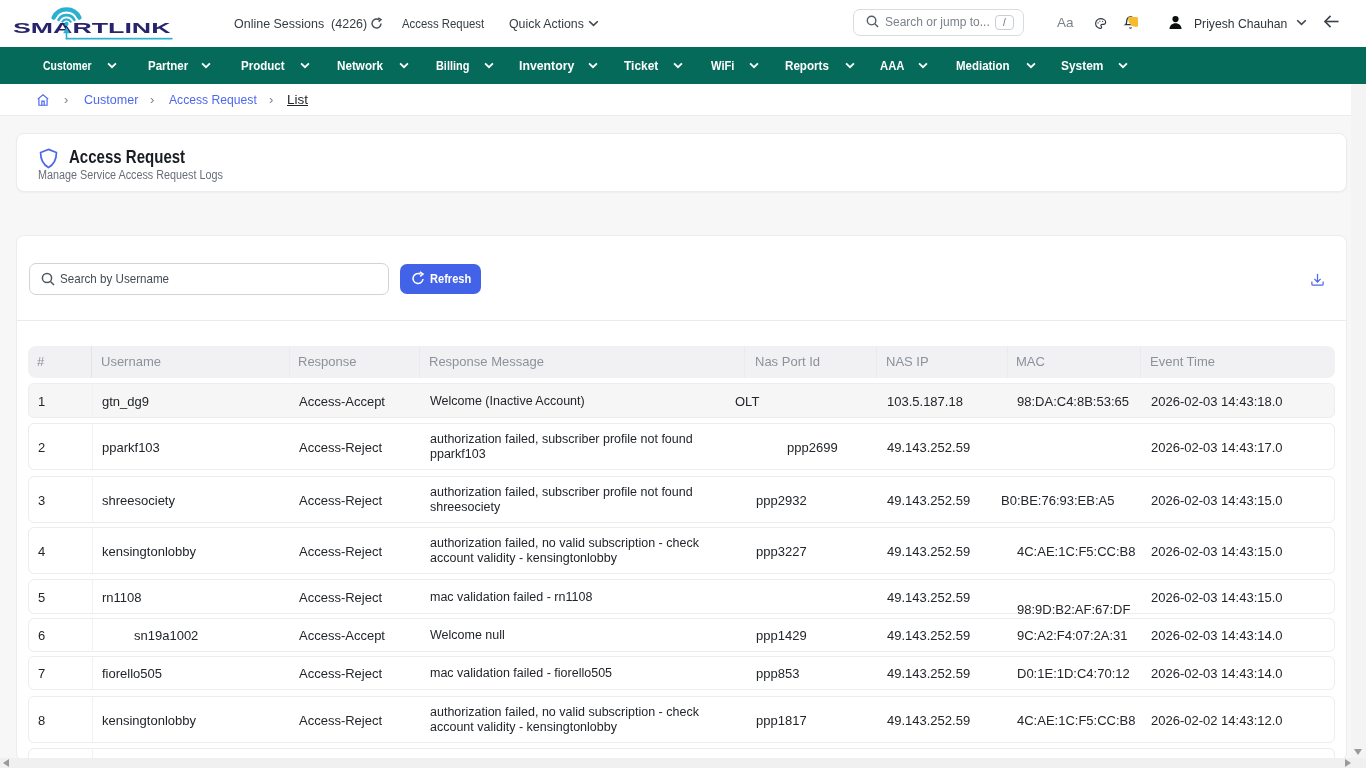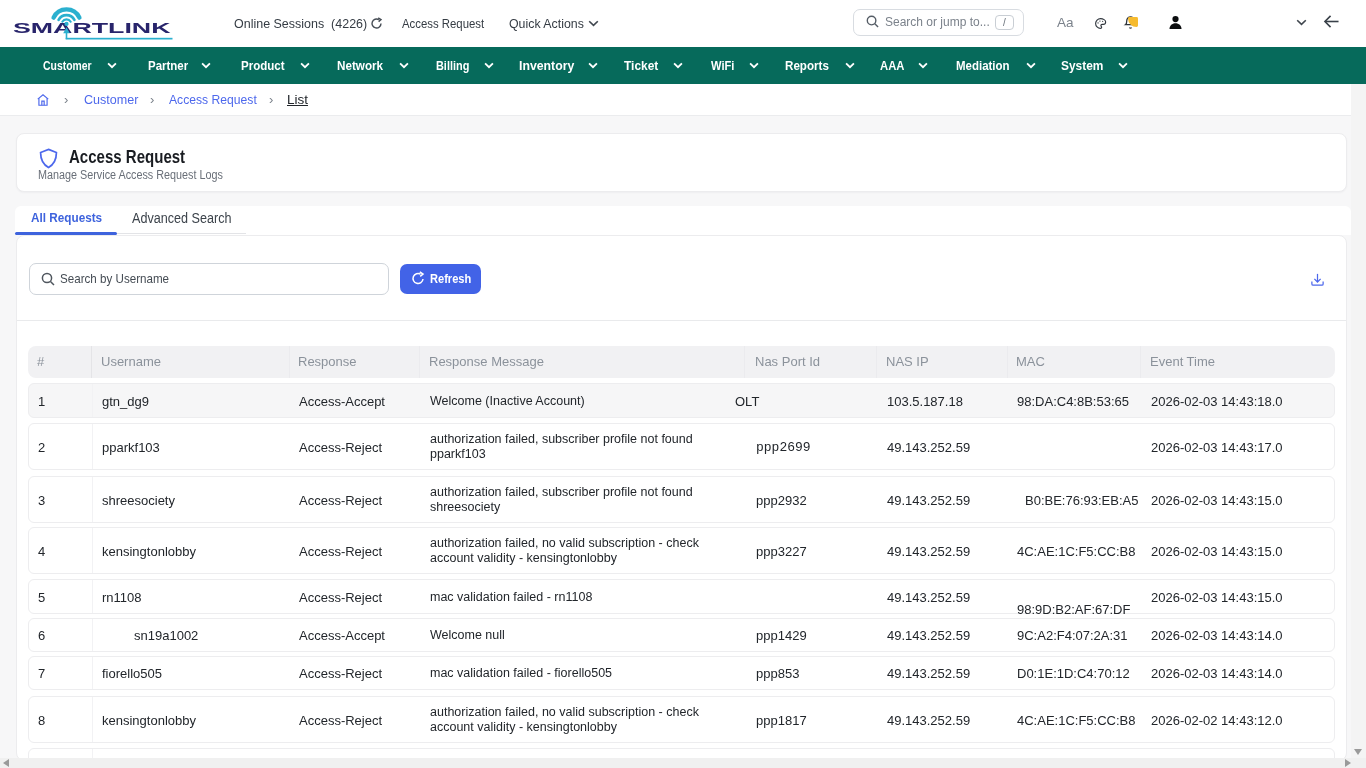--- a/index.html
+++ b/index.html
@@ -72,20 +72,21 @@
     <svg class="abs" style="left:1123px;top:15px;" width="15" height="15" viewBox="0 0 24 24" fill="none" stroke="#30363d" stroke-width="2.1">
       <path d="M6 9 a6 6 0 0 1 12 0 c0 5 2 6.5 2 6.5 H4 s2-1.5 2-6.5"></path>
       <path d="M10.3 20 a2 2 0 0 0 3.4 0"></path>
     </svg>
     <div class="abs" style="left:1128px;top:17px;width:10px;height:10px;background:#f6bb2f;border-radius:1.5px;border-bottom-left-radius:9px;"></div>
 
     <svg class="abs" style="left:1167px;top:14px;" width="17" height="17" viewBox="0 0 24 24" fill="#0b0d0f">
       <circle cx="12" cy="7.2" r="4.4"></circle>
       <path d="M3.5 21 c0-4.7 3.8-8 8.5-8 s8.5 3.3 8.5 8 Z"></path>
     </svg>
+    <span class="tb-link" style="left:1194px;font-size:13.5px;color:#30363d;"><span class="sx" style="transform:scaleX(.9);">Priyesh Chauhan</span></span>
     <svg class="abs" style="left:1296px;top:19px;" width="11" height="7" viewBox="0 0 11 7" fill="none" stroke="#40474f" stroke-width="1.6">
         <path d="M1.2 1.2 L5.5 5.4 L9.8 1.2"></path>
       </svg>
 
     <svg class="abs" style="left:1323px;top:14px;" width="17" height="15" viewBox="0 0 18 16" fill="none" stroke="#394049" stroke-width="1.7">
       <path d="M16.5 8 H2"></path>
         <path d="M8 2 L2 8 L8 14"></path>
     </svg>
   </div>
 
@@ -155,26 +156,20 @@
   </div>
 
   <div id="titlecard">
     <svg class="abs" style="left:22px;top:14px;" width="19" height="21" viewBox="0 0 24 26" fill="none" stroke="#4d68ec" stroke-width="2.2">
       <path d="M12 1.5 L22 5.5 C22 13 20 20 12 24.5 C4 20 2 13 2 5.5 Z"></path>
     </svg>
     <span class="abs sx" style="left:52px;top:13px;font-size:18px;font-weight:700;color:#191c21;transform:scaleX(.835);">Access Request</span>
     <span class="abs sx" style="left:21px;top:34px;font-size:12px;color:#696f78;transform:scaleX(.9);">Manage Service Access Request Logs</span>
   </div>
 
-  <div id="tabstrip">
-    <span class="abs sx" style="left:16px;top:4px;font-size:13.5px;font-weight:700;color:#3e63dd;transform:scaleX(.87);">All Requests</span>
-    <span class="abs sx" style="left:117px;top:4px;font-size:14px;color:#3c434b;transform:scaleX(.9);">Advanced Search</span>
-    <div class="abs" style="left:0;top:26px;width:102px;height:3px;background:#3e63dd;border-radius:2px;"></div>
-    <div class="abs" style="left:102px;top:27px;width:129px;height:1px;background:#e3e4e7;"></div>
-  </div>
 
   <div id="toolcard">
     <div class="abs" style="left:12px;top:27px;width:360px;height:32px;border:1px solid #cfd4da;border-radius:7px;"></div>
     <svg class="abs" style="left:24px;top:36px;" width="14" height="14" viewBox="0 0 14 14" fill="none" stroke="#4f565e" stroke-width="1.5">
       <circle cx="6" cy="6" r="4.6"></circle>
         <path d="M9.5 9.5 L13 13"></path>
     </svg>
     <span class="abs sx" style="left:43px;top:27px;height:32px;line-height:32px;font-size:13.5px;color:#454c54;transform:scaleX(.86);">Search by Username</span>
     <div class="abs" style="left:383px;top:28px;width:81px;height:30px;background:#4263e7;border-radius:7px;"></div>
     <svg class="abs" style="left:394px;top:35px;" width="14" height="15" viewBox="0 0 14 15" fill="none" stroke="#fff" stroke-width="1.5">
@@ -218,34 +213,34 @@
         <span class="td" style="left: 858px; top: 50%; transform: translateY(-50%);">103.5.187.18</span>
         <span class="td" style="left: 988px; top: 50%; transform: translateY(-50%);">98:DA:C4:8B:53:65</span>
         <span class="td" style="left: 1122px; top: 50%; transform: translateY(-50%);">2026-02-03 14:43:18.0</span>
         <div class="abs" style="left: 63px; top: 0px; width: 1px; height: 100%; background: rgb(242, 242, 244);"></div>
       </div>
       <div class="row" style="top: 423px; height: 47px;">
         <span class="td" style="left: 9px; top: 50%; transform: translateY(-50%);">2</span>
         <span class="td" style="left: 73px; top: 50%; transform: translateY(-50%);">pparkf103</span>
         <span class="td" style="left: 270px; top: 50%; transform: translateY(-50%);">Access-Reject</span>
         <div class="td" style="left: 401px; top: 50%; transform: translateY(-50%); line-height: 15px; font-size: 12.5px;">authorization failed, subscriber profile not found<br>pparkf103</div>
-        <span class="td" style="left: 727px; top: 50%; transform: translateY(-50%); font-family: Liberation Mono, monospace;">ppp2699</span>
+        <span class="td" style="left: 758px; top: 50%; transform: translateY(-50%);">ppp2699</span>
         <span class="td" style="left: 858px; top: 50%; transform: translateY(-50%);">49.143.252.59</span>
         <span class="td" style="left: 1002px; top: 50%; transform: translateY(-50%); margin-top: 42px;">34:E8:94:C9:4F:F6</span>
         <span class="td" style="left: 1122px; top: 50%; transform: translateY(-50%);">2026-02-03 14:43:17.0</span>
         <div class="abs" style="left: 63px; top: 0px; width: 1px; height: 100%; background: rgb(242, 242, 244);"></div>
       </div>
       <div class="row" style="top: 476px; height: 47px;">
         <span class="td" style="left: 9px; top: 50%; transform: translateY(-50%);">3</span>
         <span class="td" style="left: 73px; top: 50%; transform: translateY(-50%);">shreesociety</span>
         <span class="td" style="left: 270px; top: 50%; transform: translateY(-50%);">Access-Reject</span>
         <div class="td" style="left: 401px; top: 50%; transform: translateY(-50%); line-height: 15px; font-size: 12.5px;">authorization failed, subscriber profile not found<br>shreesociety</div>
         <span class="td" style="left: 727px; top: 50%; transform: translateY(-50%);">ppp2932</span>
         <span class="td" style="left: 858px; top: 50%; transform: translateY(-50%);">49.143.252.59</span>
-        <span class="td" style="left: 996px; top: 50%; transform: translateY(-50%);">B0:BE:76:93:EB:A5</span>
+        <span class="td" style="left: 972px; top: 50%; transform: translateY(-50%);">B0:BE:76:93:EB:A5</span>
         <span class="td" style="left: 1122px; top: 50%; transform: translateY(-50%);">2026-02-03 14:43:15.0</span>
         <div class="abs" style="left: 63px; top: 0px; width: 1px; height: 100%; background: rgb(242, 242, 244);"></div>
       </div>
       <div class="row" style="top: 527px; height: 47px;">
         <span class="td" style="left: 9px; top: 50%; transform: translateY(-50%);">4</span>
         <span class="td" style="left: 73px; top: 50%; transform: translateY(-50%);">kensingtonlobby</span>
         <span class="td" style="left: 270px; top: 50%; transform: translateY(-50%);">Access-Reject</span>
         <div class="td" style="left: 401px; top: 50%; transform: translateY(-50%); line-height: 15px; font-size: 12.5px;">authorization failed, no valid subscription - check<br>account validity - kensingtonlobby</div>
         <span class="td" style="left: 727px; top: 50%; transform: translateY(-50%);">ppp3227</span>
         <span class="td" style="left: 858px; top: 50%; transform: translateY(-50%);">49.143.252.59</span>

